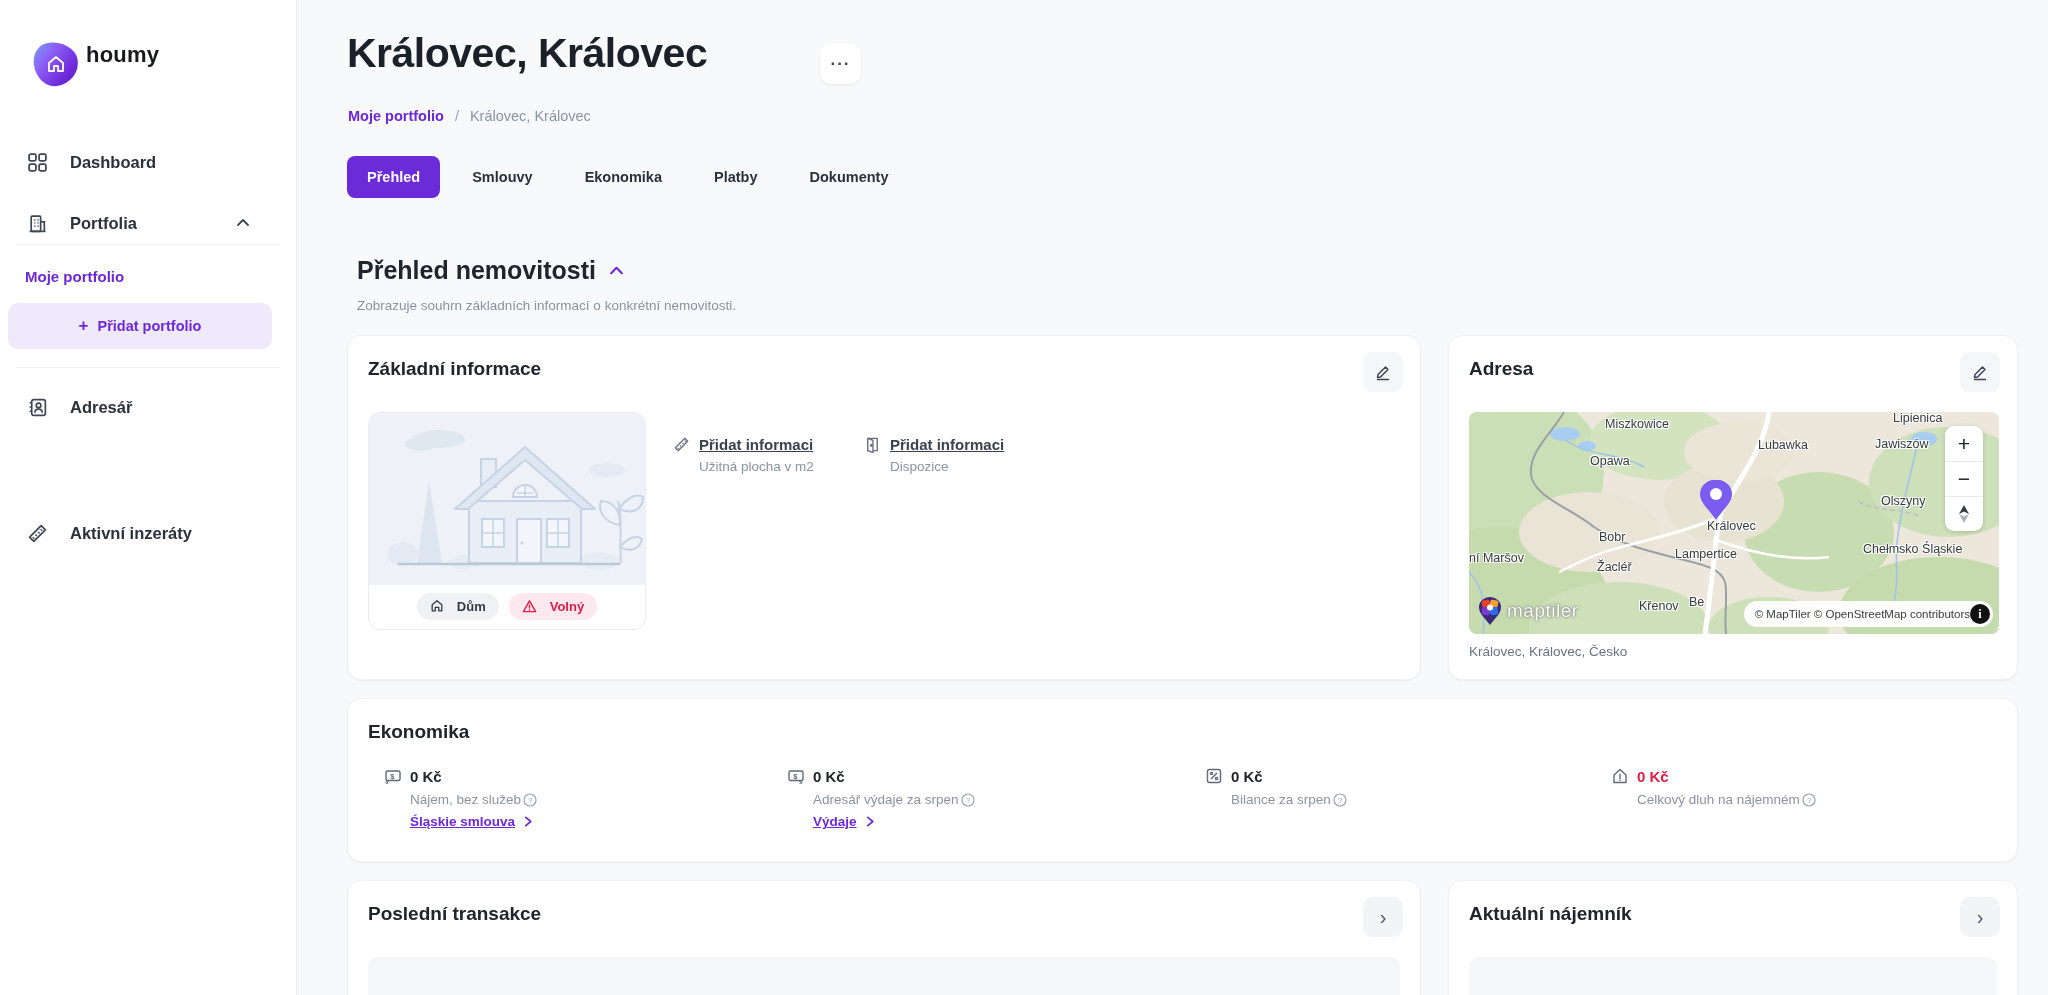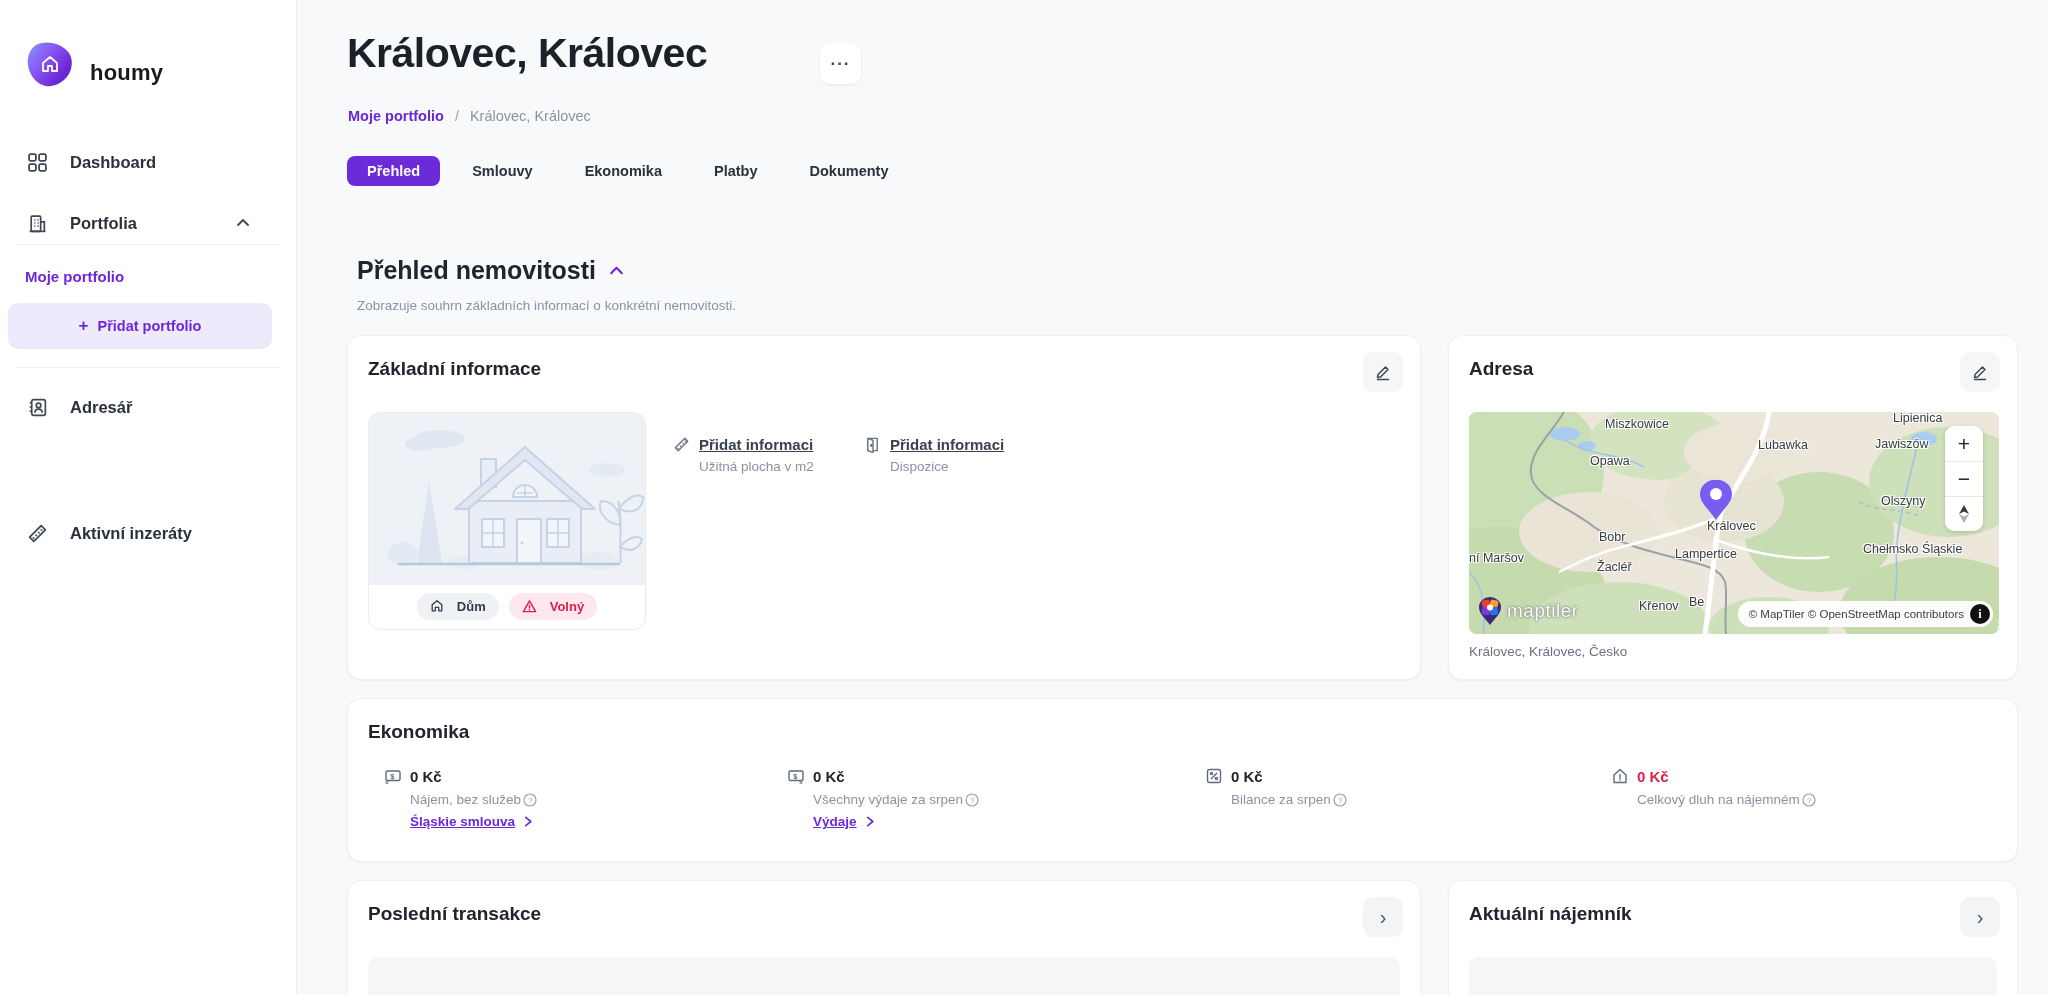--- a/index.html
+++ b/index.html
@@ -2,21 +2,21 @@
 <html><head>
 <meta charset="utf-8">
 <style>
   * { margin:0; padding:0; box-sizing:border-box; }
   html,body { background:#f8f9fb; }
   body { font-family:"Liberation Sans", sans-serif; color:#232a35; }
   #app { position:relative; width:2048px; height:995px; overflow:hidden; background:#f8f9fb; }
 
   
   .sidebar { position:absolute; left:0; top:0; width:297px; height:995px; background:#ffffff; border-right:1px solid #ebedf1; }
-  .logo { position:absolute; left:28px; top:42px; display:flex; align-items:flex-end; gap:18px; }
+  .logo { position:absolute; left:34px; top:42px; display:flex; align-items:flex-start; gap:8px; }
   .logo-mark { width:44px; height:44px; border-radius:38% 62% 55% 45% / 45% 48% 52% 55%;
     background:linear-gradient(135deg,#7aa0f5 0%,#8b5cf6 35%,#6d28d9 75%,#5b21b6 100%);
     display:flex; align-items:center; justify-content:center; transform:rotate(-8deg); }
   .logo-text { font-size:22px; font-weight:700; color:#17191d; letter-spacing:.2px; }
   .nav-item { position:absolute; left:0; width:297px; height:36px; display:flex; align-items:center; gap:22px; padding-left:27px; cursor:pointer; }
   .nav-item .lbl { font-size:16.5px; font-weight:600; color:#2b313c; }
   .nav-chevron { position:absolute; right:46px; }
   .side-divider { position:absolute; left:16px; right:16px; height:1px; background:#f0f1f4; }
   .portfolio-link { position:absolute; left:25px; top:268px; font-size:15px; font-weight:700; color:#6d28d9; cursor:pointer; }
   .add-portfolio { position:absolute; left:8px; top:303px; width:264px; height:46px; background:#efeafb; border-radius:10px;
@@ -25,21 +25,21 @@
   
   .page-title { position:absolute; left:347px; top:30px; font-size:41px; font-weight:800; color:#1c2129; letter-spacing:-.5px; }
   .more-btn { position:absolute; left:820px; top:43px; width:41px; height:41px; background:#fff; border-radius:10px;
     box-shadow:0 1px 3px rgba(16,24,40,.08); display:flex; align-items:center; justify-content:center;
     font-size:17px; font-weight:700; color:#3f4654; letter-spacing:1px; cursor:pointer; }
   .breadcrumb { position:absolute; left:348px; top:108px; font-size:14.5px; }
   .breadcrumb .parent { color:#6d28d9; font-weight:600; cursor:pointer; }
   .breadcrumb .sep { color:#9aa2b1; margin:0 7px; }
   .breadcrumb .current { color:#8a93a3; }
   .tabs { position:absolute; left:347px; top:156px; display:flex; gap:12px; }
-  .tab { padding:7px 20px; border-radius:8px; font-size:14.5px; font-weight:600; color:#2b313c; cursor:pointer; }
+  .tab { padding:13px 20px; border-radius:8px; font-size:14.5px; font-weight:600; color:#2b313c; cursor:pointer; }
   .tab.active { background:#6c2bd9; color:#fff; }
 
   
   .section-head { position:absolute; left:357px; top:256px; display:flex; align-items:center; gap:12px; }
   .section-title { font-size:25px; font-weight:800; color:#20242c; }
   .section-sub { position:absolute; left:357px; top:298px; font-size:13.5px; color:#8a93a3; }
 
   
   .card { position:absolute; background:#fff; border-radius:14px; box-shadow:0 1px 2px rgba(16,24,40,.05); border:1px solid #f0f1f4; }
   .card h2 { position:absolute; left:20px; top:22px; font-size:19px; font-weight:800; color:#20242c; }
@@ -59,21 +59,21 @@
   .field-desc { margin:6px 0 0 26px; font-size:13.5px; color:#8a93a3; }
 
   #card-address { left:1448px; top:335px; width:570px; height:345px; }
   .map { position:absolute; left:20px; top:76px; width:530px; height:222px; border-radius:8px; overflow:hidden; background:#ece7da; }
   .map-label { position:absolute; font-size:12.5px; color:#363b40; white-space:nowrap;
     text-shadow:-1px -1px 0 #fff,1px -1px 0 #fff,-1px 1px 0 #fff,1px 1px 0 #fff;margin-left:24px; }
   .map-zoom { position:absolute; right:16px; top:14px; width:38px; background:#fff; border-radius:9px; box-shadow:0 1px 4px rgba(0,0,0,.18); overflow:hidden; }
   .map-zoom .mz { height:35px; display:flex; align-items:center; justify-content:center; font-size:21px; color:#1b1f23; cursor:pointer; }
   .map-zoom .mz + .mz { border-top:1px solid #e8e8e8; }
   .map-attr { position:absolute; right:6px; bottom:7px; height:26px; background:rgba(255,255,255,.95); border-radius:13px;
-    display:flex; align-items:center; gap:6px; padding:0 3px 0 11px; }
+    display:flex; align-items:center; padding:0 3px 0 11px; }
   .map-attr .t { font-size:11.5px; color:#3c4043; }
   .map-attr .info { width:20px; height:20px; border-radius:50%; background:#111; color:#fff; font-size:12px; font-weight:700;
     display:flex; align-items:center; justify-content:center; font-family:"Liberation Serif", serif; cursor:pointer; }
   .mt-logo { position:absolute; left:8px; bottom:8px; display:flex; align-items:center; gap:4px; }
   .mt-logo .mt-text { font-size:19px; font-weight:400; color:#fdfdfd; letter-spacing:.5px;
     text-shadow:0 0 3px rgba(110,110,110,.9),0 0 1px rgba(90,90,90,.9); }
   .map-caption { position:absolute; left:20px; top:308px; font-size:13.5px; color:#6b7280; }
 
   #card-economy { left:347px; top:698px; width:1671px; height:164px; }
   .eco-item { position:absolute; top:68px; }
@@ -411,21 +411,21 @@
         <svg width="18" height="18" viewBox="0 0 18 18">
             <g fill="none" stroke="#606a79" stroke-width="1.4">
               <rect x="2" y="4" width="14" height="9.5" rx="1.5"></rect>
               <text x="6.2" y="11.5" font-size="7.5" fill="#606a79" stroke="none" font-family="Liberation Sans, sans-serif" font-weight="bold">$</text>
               <text x="12" y="17.5" font-size="7" fill="#606a79" stroke="none" font-family="Liberation Sans, sans-serif" font-weight="bold">»</text>
             </g>
           </svg>
         <span class="eco-val">0 Kč</span>
       </div>
       <div class="eco-label-row">
-        <span class="eco-label">Všechny výdaje za srpen</span>
+        <span class="eco-label">Adresář výdaje za srpen</span>
         <svg width="14" height="14" viewBox="0 0 14 14">
             <circle cx="7" cy="7" r="6" fill="none" stroke="#9aa2b1" stroke-width="1.2"></circle>
             <text x="4.9" y="9.8" font-size="8" fill="#9aa2b1" font-family="Liberation Sans, sans-serif">?</text>
           </svg>
       </div>
       <div class="eco-link-row">
         <span class="eco-link">Výdaje</span>
         <svg width="11" height="11" viewBox="0 0 12 12">
             <polyline points="3,1.5 8.5,6 3,10.5" fill="none" stroke="#6d28d9" stroke-width="1.8" stroke-linecap="round" stroke-linejoin="round"></polyline>
           </svg>

